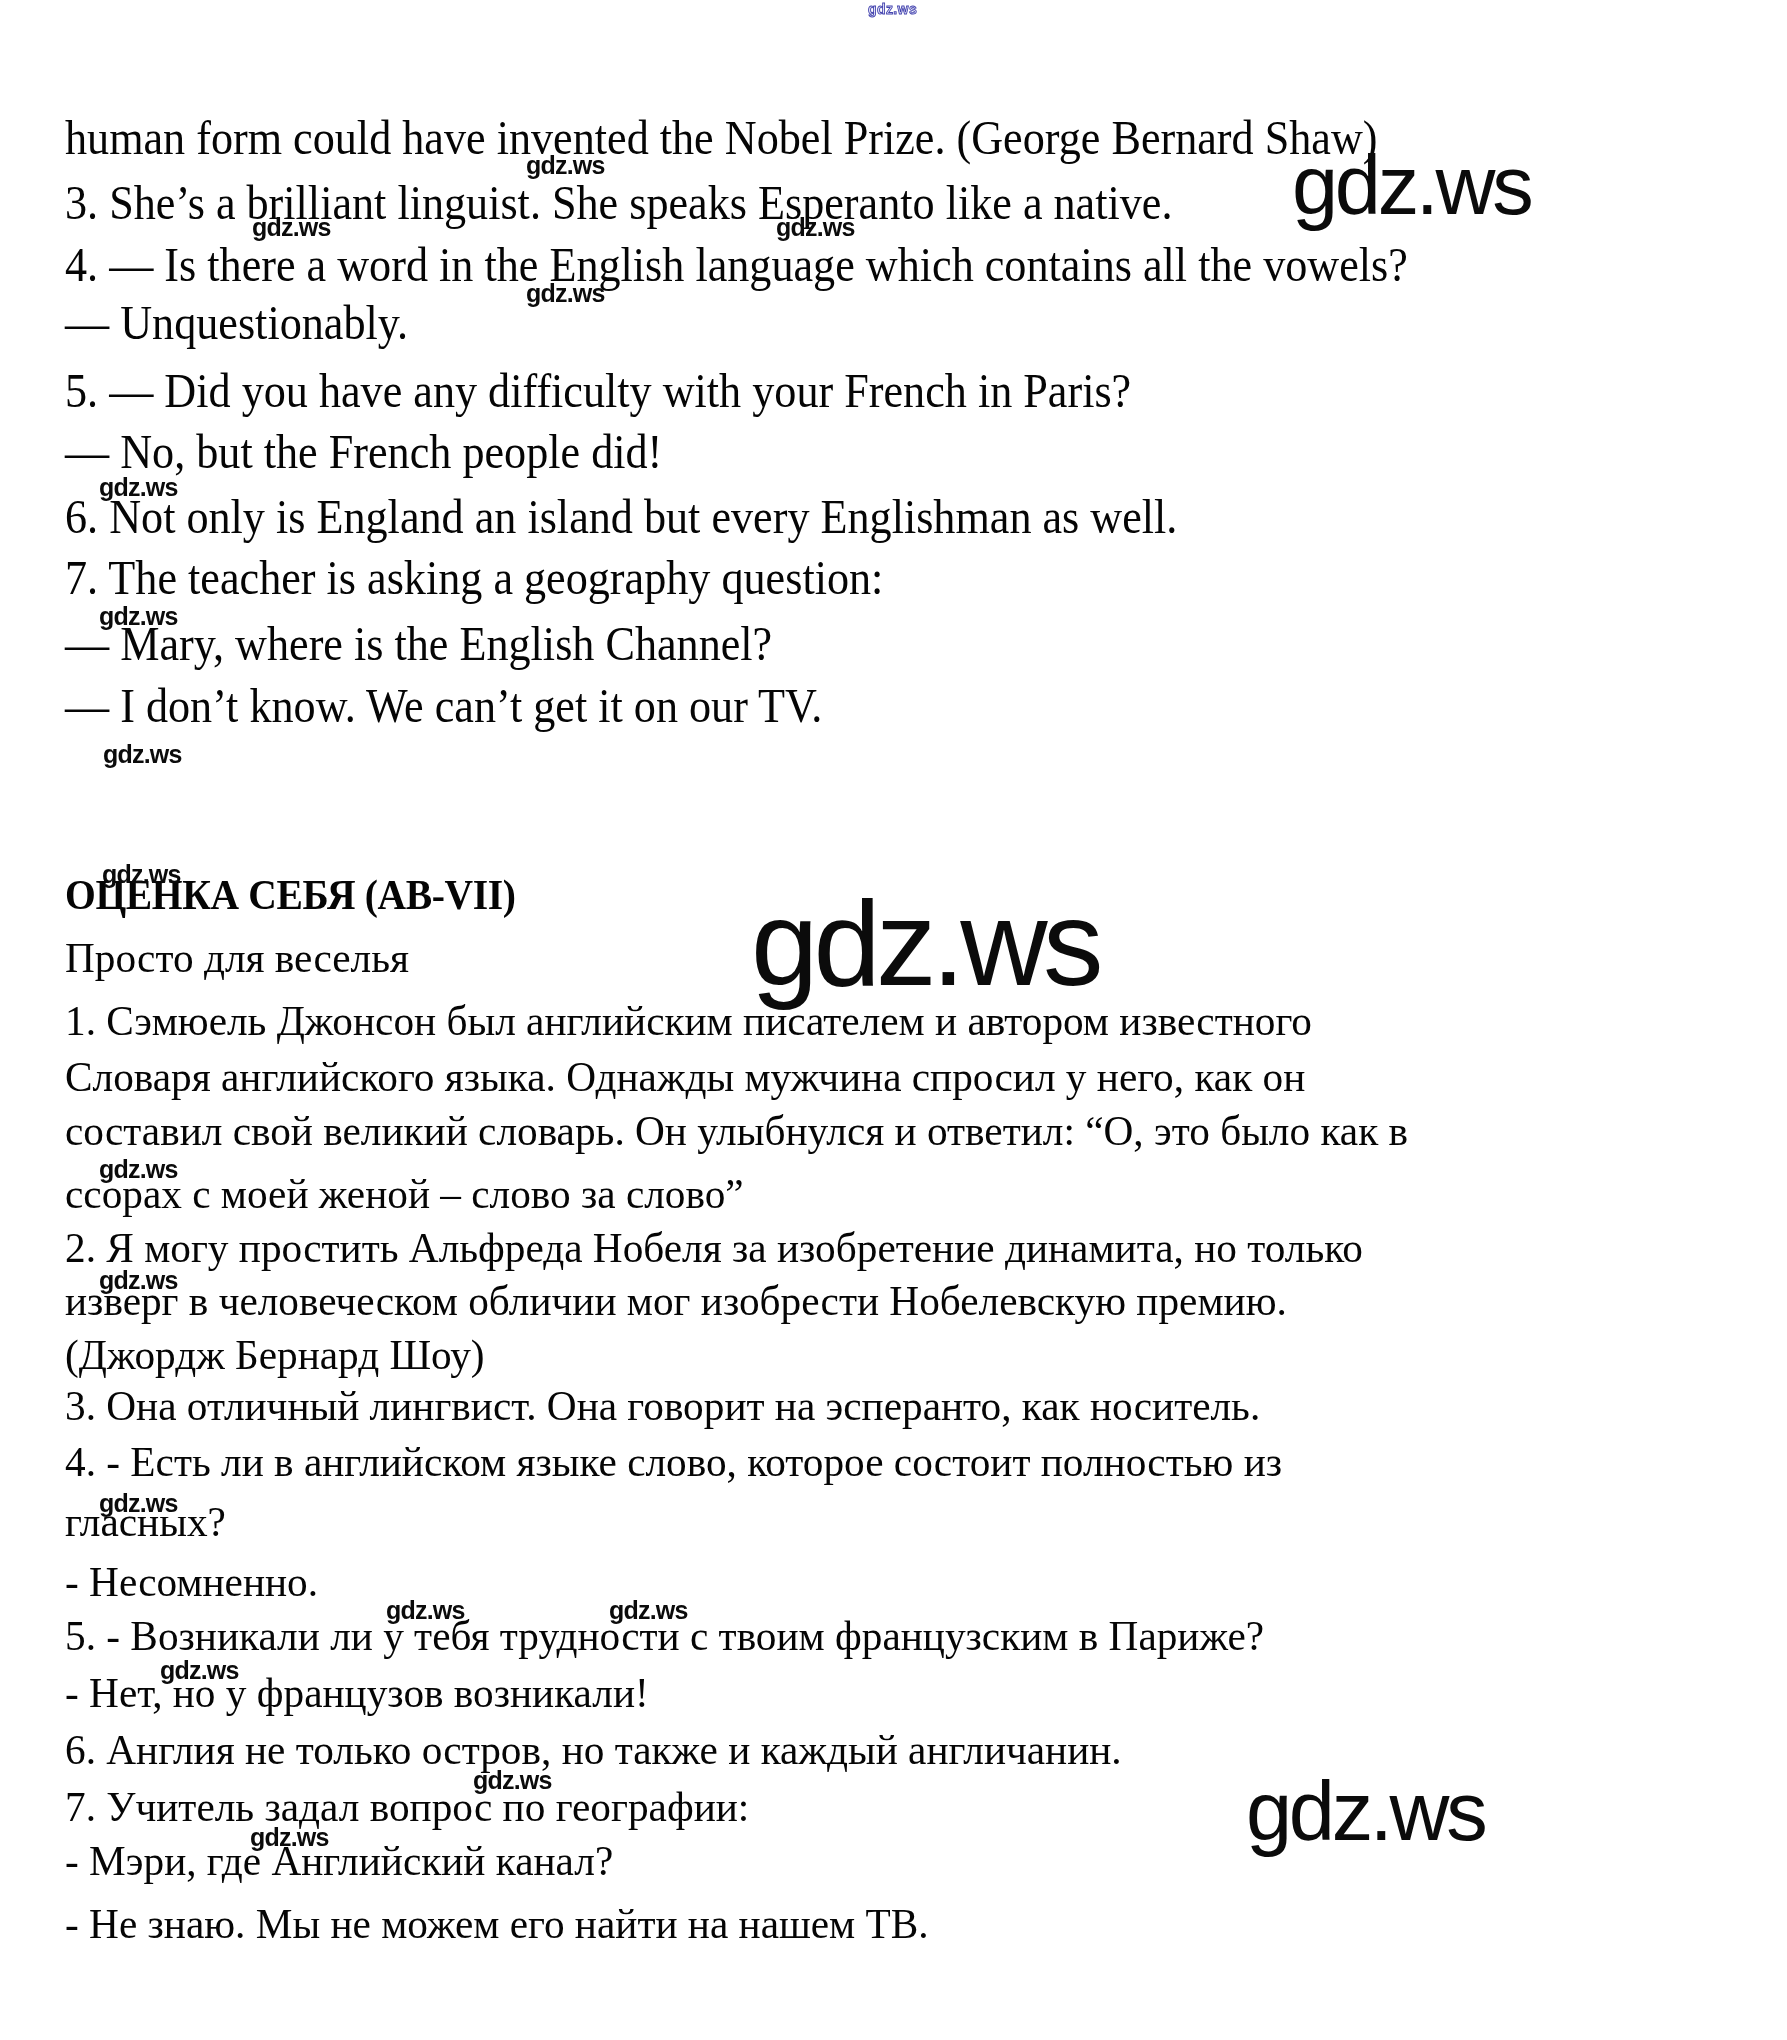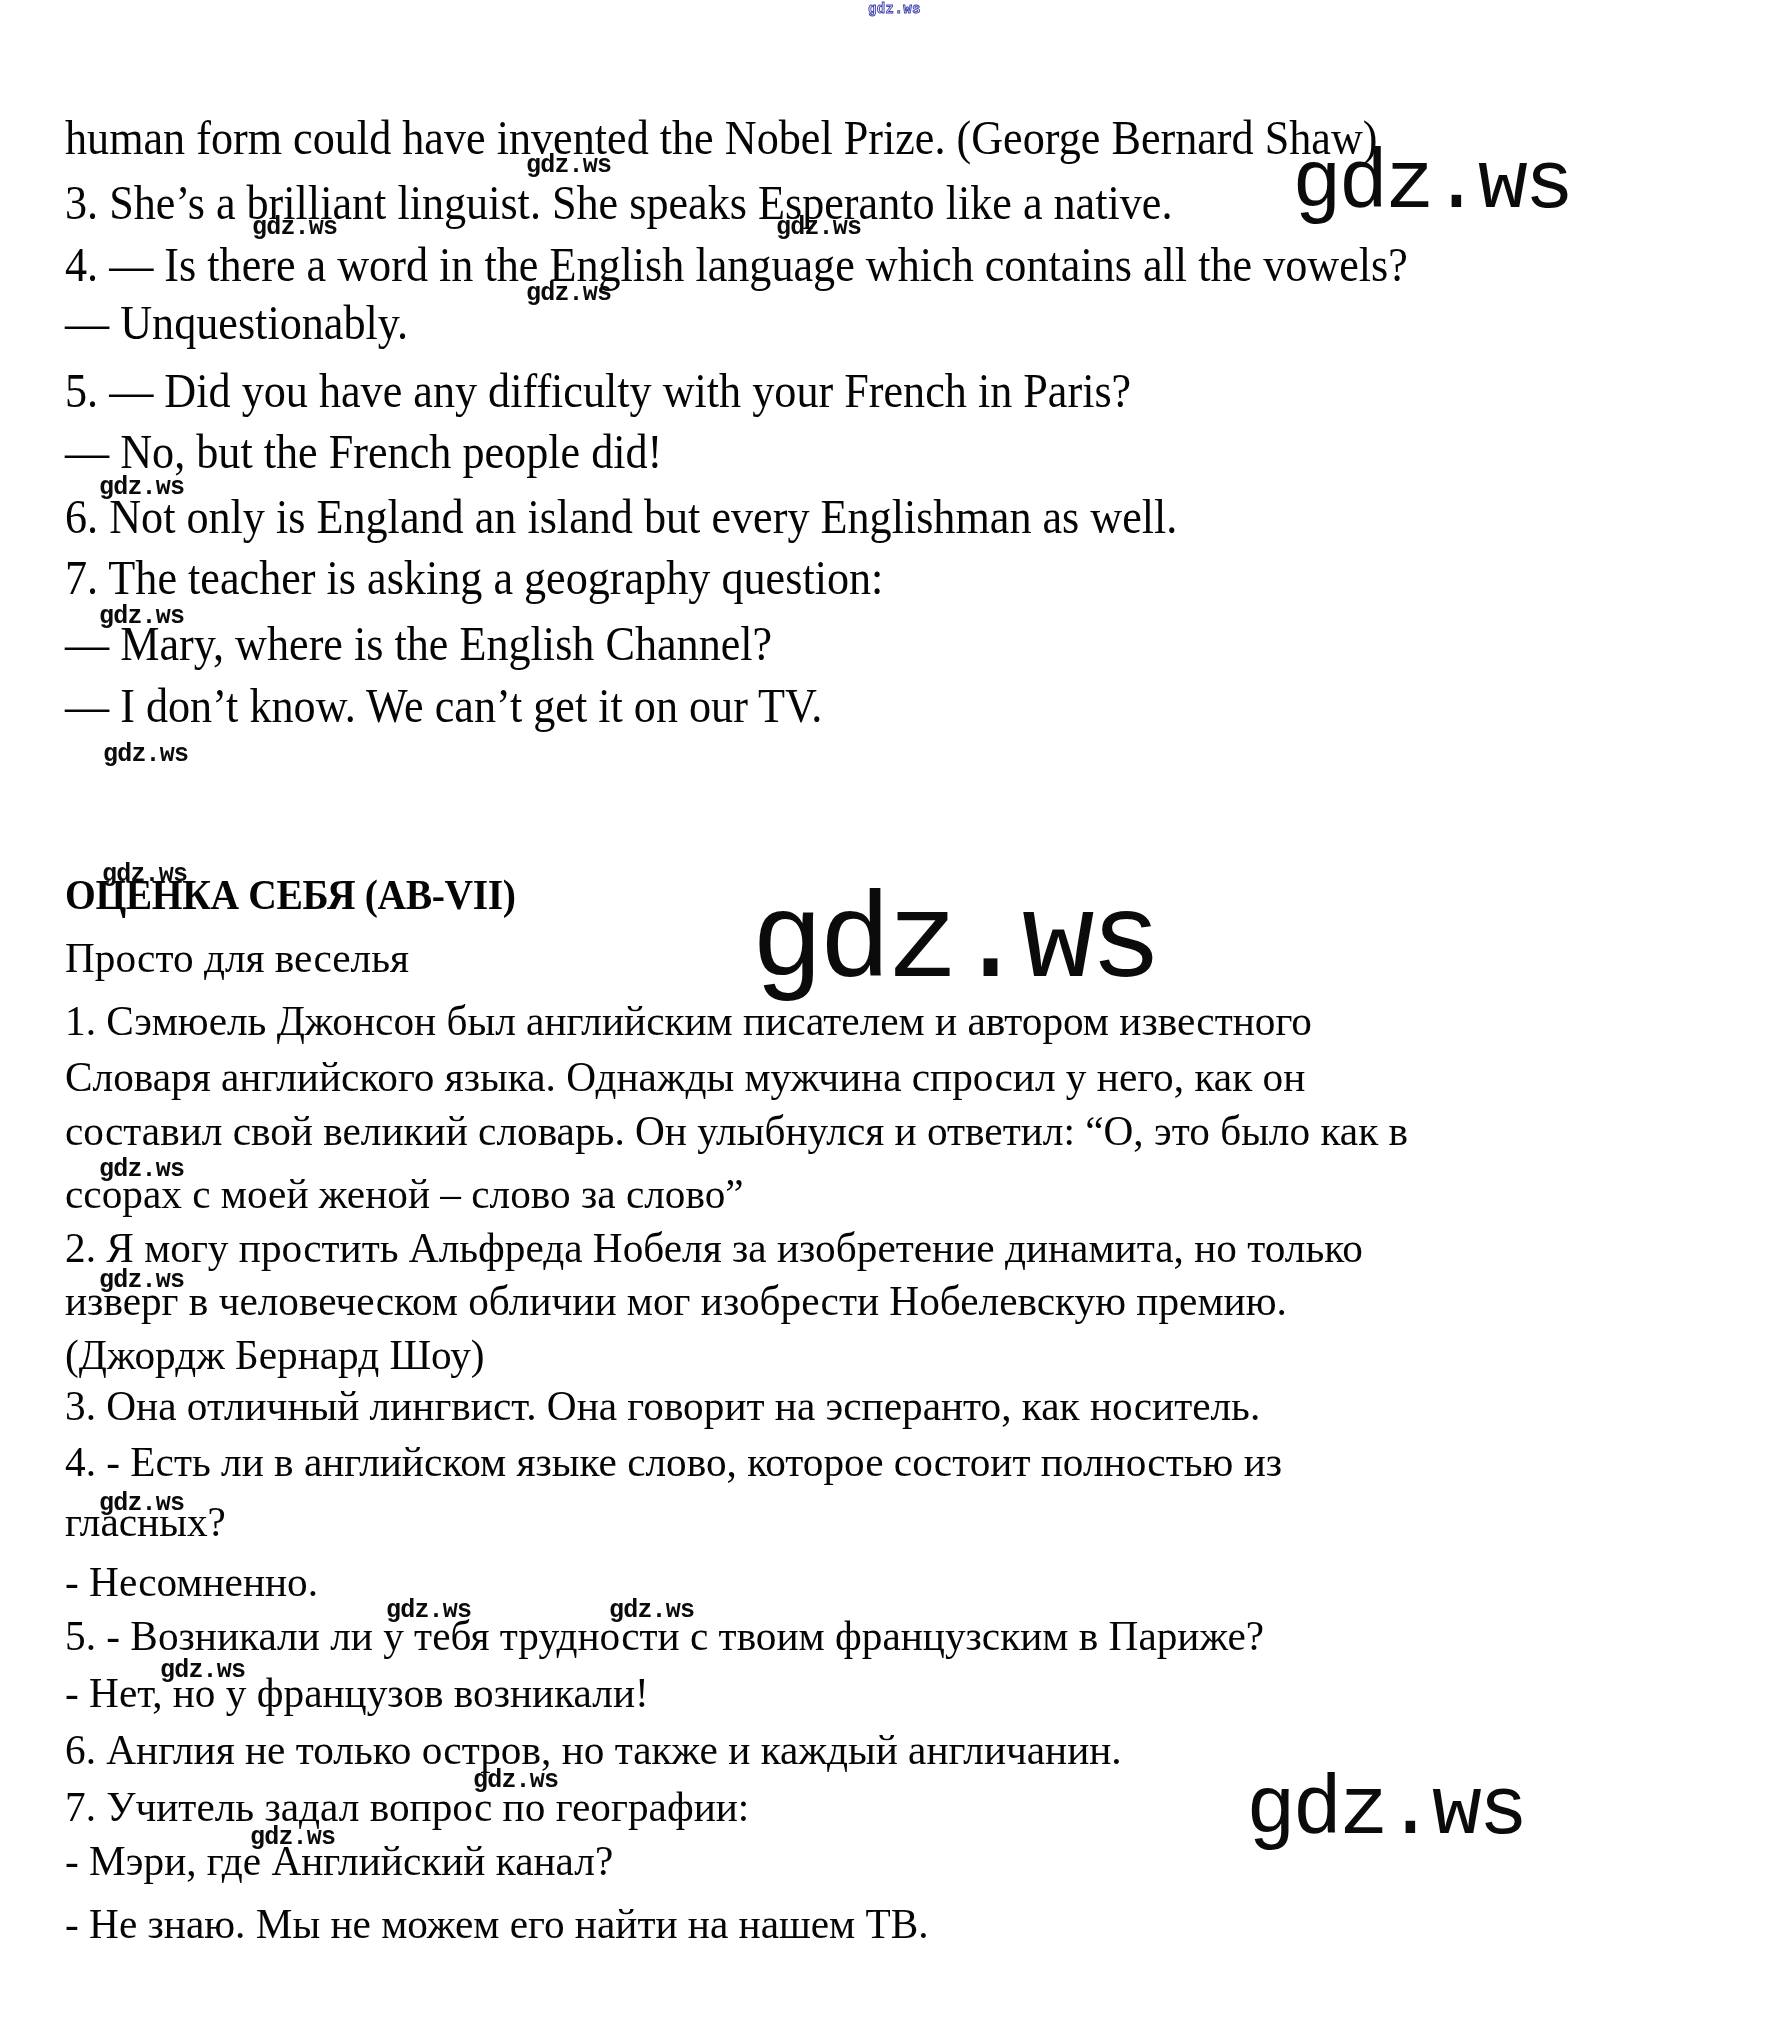--- a/index.html
+++ b/index.html
@@ -31,21 +31,21 @@
   }
   .line-ru-bold {
     font-size: 43px;
     font-weight: bold;
     letter-spacing: -0.4px;
     transform: scaleX(0.92);
   }
   .wm {
     position: absolute;
     white-space: nowrap;
-    font-family: Liberation Mono, monospace;
+    font-family: Liberation Sans, sans-serif;
     color: #0b0b0b;
     line-height: 1;
     transform-origin: 0 0;
   }
   .wm-s {
     font-size: 25px;
     font-weight: bold;
     letter-spacing: -0.8px;
   }
   .wm-b {

